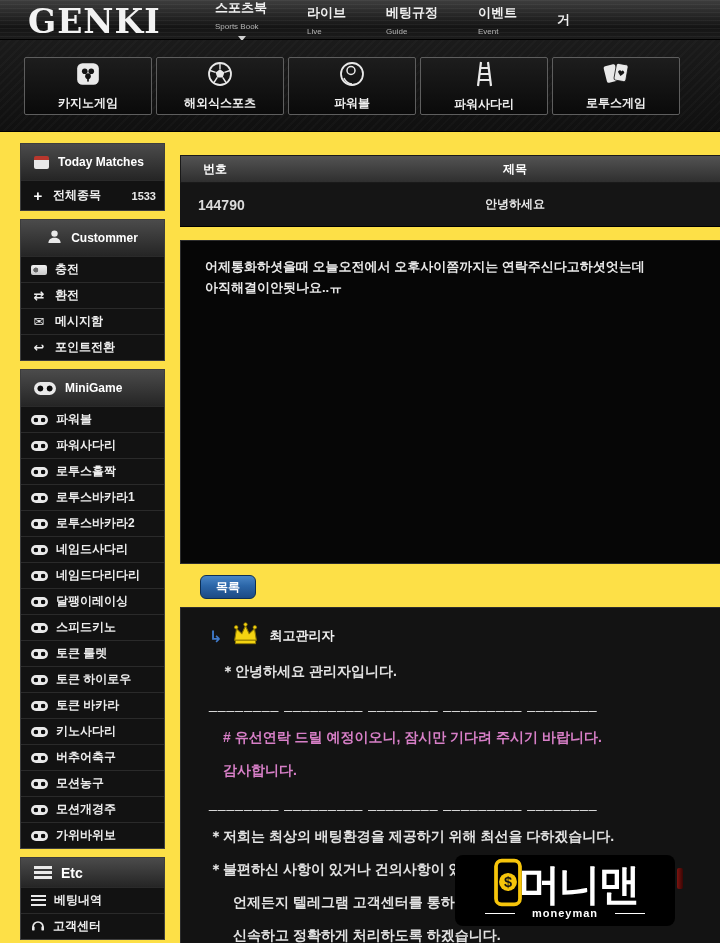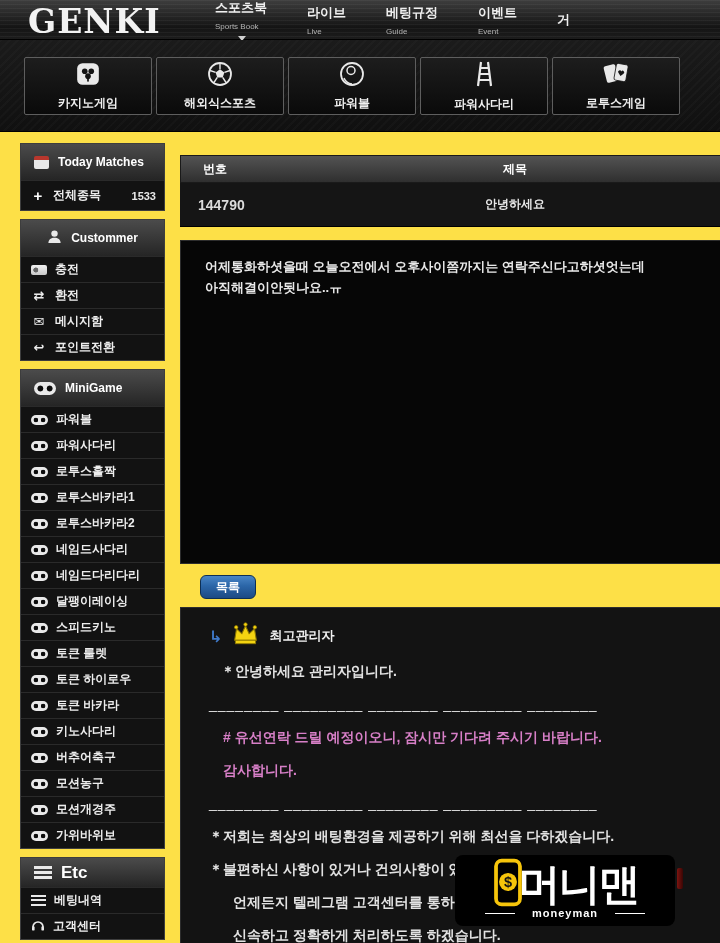--- a/index.html
+++ b/index.html
@@ -31,21 +31,21 @@
   .gbtn { width:128px; height:58px; border:1px solid #5e5e5e; border-radius:2px;
     background:linear-gradient(180deg,#1d1d1d,#0a0a0a); display:flex; flex-direction:column;
     align-items:center; justify-content:center; gap:4px; cursor:pointer; }
   .gbtn-label { font-size:12px; font-weight:bold; color:#f0f0f0; }
 
   
   .sidebar { position:absolute; left:20px; top:143px; width:145px; }
   .sb-box { border:1px solid #3e3e3e; background:#141414; margin-bottom:8px; }
   .sb-head { height:36px; display:flex; align-items:center; gap:9px; padding-left:13px;
     background:linear-gradient(180deg,#4b4b4b,#252525); color:#fff; font-weight:bold; font-size:12px; }
-  .sb-head.small { height:29px; font-size:17px; }
+  .sb-head.small { height:29px; font-size:14px; }
   .sb-item { height:26px; display:flex; align-items:center; gap:8px; padding:0 8px 0 10px;
     border-top:1px solid #2a2a2a; background:#121212; color:#ededed; font-size:12px; font-weight:bold; cursor:pointer; }
   .sb-item.tall { height:30px; }
   .count { margin-left:auto; font-weight:bold; color:#e8e8e8; font-size:11px; }
 
   
   .ic-cal { width:15px; height:13px; border-radius:2px;
     background:linear-gradient(#b8372d 0 4px, #e9e9e9 4px); flex:0 0 auto; }
   .ic-plus { color:#fff; font-size:15px; font-weight:bold; width:14px; text-align:center; }
   .ic-gp { width:17px; height:10px; border-radius:5px; flex:0 0 auto;

